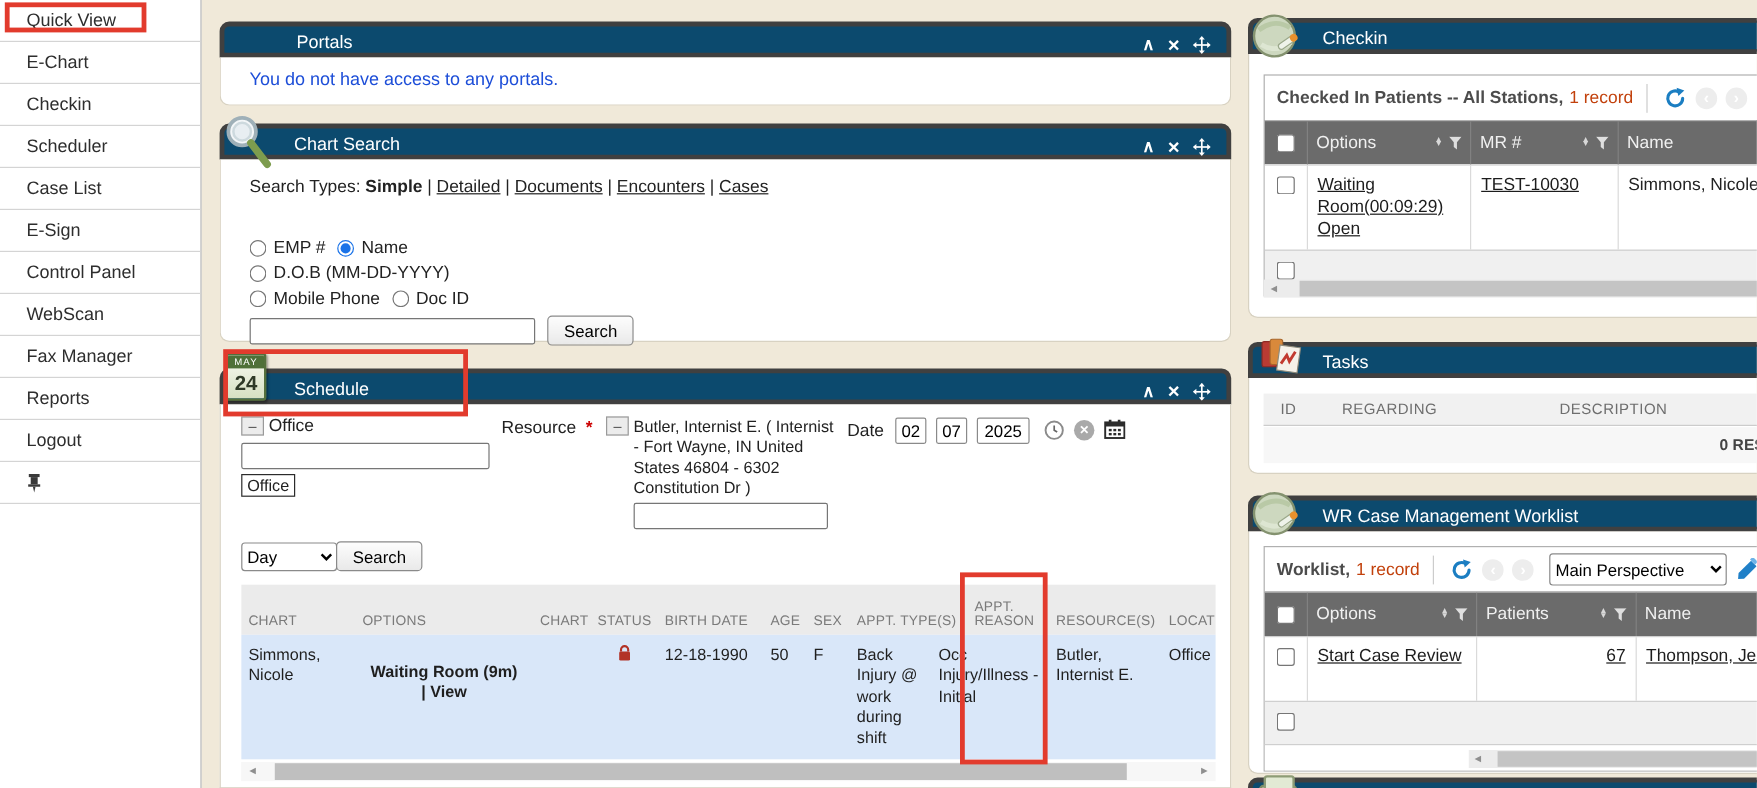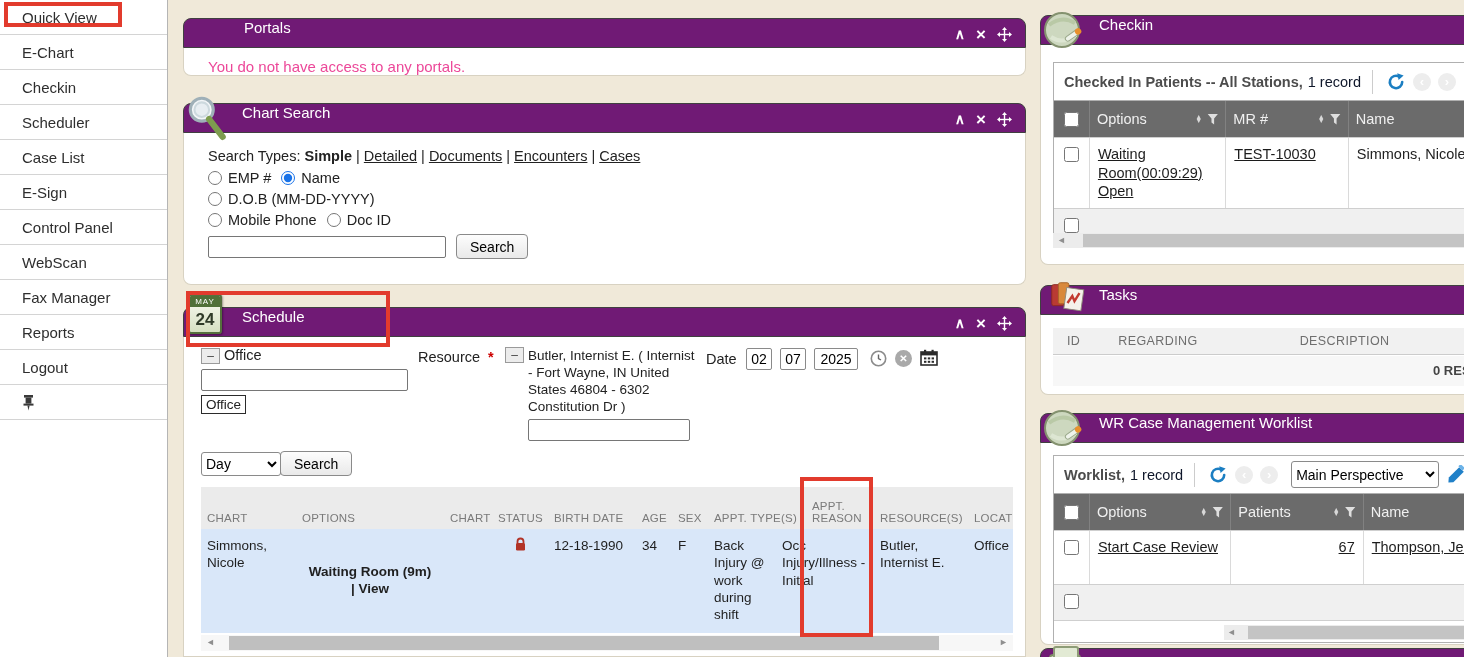--- a/index.html
+++ b/index.html
@@ -6,35 +6,35 @@
   html,body{width:1464px;height:657px;overflow:hidden}
   body{position:relative;background:#f0e9d9;font-family:"Liberation Sans",sans-serif;color:#222}
 
   
   .sidebar{position:absolute;left:0;top:0;width:168px;height:657px;background:#fff;border-right:1px solid #b5b5b5;z-index:5}
   .sb-item{height:35px;border-bottom:1px solid #d4d4d4;font-size:15px;color:#2e2e2e;display:flex;align-items:center;padding-left:22px;cursor:pointer}
   .sb-pin{height:35px;border-bottom:1px solid #d4d4d4;display:flex;align-items:center;padding-left:22px;cursor:pointer}
 
   
   .panel{position:absolute}
-  .p-head{position:relative;height:30px;background:#701a75;border:1px solid #404040;border-radius:8px 8px 0 0;display:flex;align-items:flex-start;color:#fff}
+  .p-head{position:relative;height:30px;background:#0c4a6e;border:4px solid #404040;border-radius:8px 8px 0 0;display:flex;align-items:flex-end;color:#fff}
   .p-title{font-size:15px;margin-left:58px;white-space:nowrap}
   .p-ctrl{position:absolute;right:13px;top:0;height:30px;display:flex;gap:11px;align-items:center}
   .p-ctrl .wicon{color:#fff;font-weight:bold;font-size:14px;line-height:1;cursor:pointer}
   .p-body{position:relative;background:#fff;border-radius:0 0 8px 8px;border:1px solid #d8d2c2;border-top:none}
   .ov-icon{position:absolute;z-index:6}
 
   
-  .portals-body{height:28px;padding:10px 24px;font-size:15px;color:#ec4899}
+  .portals-body{height:40px;padding:10px 24px;font-size:15px;color:#1d4ed8}
   .chart-body{height:152px;padding:15px 24px;font-size:14.5px}
   .ctype{cursor:pointer}
   .ctype:not(.last)::after{content:" | ";text-decoration:none;font-weight:400;color:#222}
   .ctype .t{text-decoration:underline}
   .ctype.active .t{text-decoration:none;font-weight:bold}
-  .radios{margin-top:3px;font-size:14.5px}
+  .radios{margin-top:32px;font-size:14.5px}
   .radrow{height:21px;display:flex;align-items:center;gap:4px}
   .radrow input{width:14px;height:14px;accent-color:#1a73e8;margin-right:2px}
   .u{}
   .srchrow{margin-top:4px;display:flex;align-items:center;gap:10px}
   .txtin{border:1px solid #767676;border-radius:2px;height:22px;font-size:14px;padding:0 4px;font-family:inherit}
   .btn{font-family:inherit;font-size:14px;padding:2px 13px;height:25px;border:1px solid #8a8a8a;border-radius:4px;background:linear-gradient(#fdfdfd,#e9e9e9);cursor:pointer}
 
   
   .sched-body{height:320px;overflow:hidden;border-radius:0}
   .minusbox{display:inline-flex;align-items:center;justify-content:center;width:19px;height:16px;border:1px solid #9a9a9a;background:#ececec;font-size:12px;color:#444;cursor:pointer}
@@ -43,31 +43,31 @@
   .datein{width:26px;height:22px;border:1px solid #8a8a8a;border-radius:2px;text-align:center;font-size:14px;font-family:inherit;padding:0}
   .datein.yr{width:44px}
   .clearcirc{display:inline-flex;width:17px;height:17px;border-radius:50%;background:#a9a9a9;color:#fff;font-size:10px;align-items:center;justify-content:center;font-weight:bold;cursor:pointer}
   .sel{font-family:inherit;font-size:14px;height:24px;border:1px solid #8a8a8a;border-radius:3px;background:#fff}
   .schtbl{position:absolute;left:17px;top:150px;width:812px;overflow:hidden}
   .schinner{width:840px}
   .shr{display:flex;background:#ebebeb}
   .sh{font-size:11.5px;color:#7a7a7a;display:flex;align-items:flex-end;padding:5px 6px;min-height:42px;letter-spacing:.2px}
   .sr{display:flex;background:#d9e7f9;min-height:104px}
   .sc{padding:8px 6px;font-size:13.5px;color:#1f1f1f;line-height:1.28}
-  .sc.opt{text-align:center;font-weight:bold;padding-top:34px}
+  .sc.opt{text-align:center;font-weight:bold;padding-top:22px}
   .sc.ctr{text-align:center}
   .schscroll{position:absolute;left:17px;top:298px;width:812px;height:16px;background:#f7f7f7;cursor:pointer}
   .schscroll .thumb{position:absolute;left:28px;top:1px;width:710px;height:14px;background:#bfbfbf}
   .scrarrow{position:absolute;top:2px;font-size:9px;color:#8f8f8f}
 
   
   .gridbox{position:absolute;left:12px;width:470px;border:1px solid #b0b0b0;background:#fff}
   .gtoolbar{height:37px;display:flex;align-items:center;padding:0 10px}
   .gt-title{font-size:14.5px;color:#4c4c4c;font-weight:bold;padding-right:11px;border-right:1px solid #ccc;height:24px;display:flex;align-items:center;gap:5px;white-space:nowrap}
-  .gt-title .cnt{font-weight:400;color:#0f172a}
+  .gt-title .cnt{font-weight:400;color:#c2410c}
   .gt-icons{display:flex;align-items:center;gap:7px;margin-left:13px}
   .circ{width:18px;height:18px;border-radius:50%;background:#ededed;color:#fff;display:flex;align-items:center;justify-content:center;font-size:13px;font-weight:bold;cursor:pointer}
   .ghead{display:flex;background:#6b6b6b;color:#f0f0f0;font-size:14.5px;border-top:1px solid #b0b0b0}
   .gh{display:flex;align-items:center;padding:0 7px;height:36px;border-left:1px solid #818181;cursor:pointer}
   .gh:first-child{border-left:none}
   .gh .lbl{margin-right:auto}
   .sortic{display:flex;flex-direction:column;line-height:.55;font-size:7px;color:#d8d8d8;margin:0 5px 0 6px}
   .funnel{width:11px;height:11px;background:#dfdfdf;clip-path:polygon(0 0,100% 0,62% 46%,62% 100%,38% 82%,38% 46%)}
   .grow{display:flex;border-top:1px solid #cfcfcf;background:#fff}
   .grow.alt{background:#f0f0f0}
@@ -302,21 +302,21 @@
             <span style="display:block">| View</span>
           </div>
           <div class="sc" style="width:48px"></div>
           <div class="sc ctr" style="width:56px">
             <svg width="13" height="15" viewBox="0 0 13 15">
                 <path d="M3.5 6V4.5a3 3 0 0 1 6 0V6" fill="none" stroke="#b23327" stroke-width="1.8"></path>
                 <rect x="2" y="6" width="9" height="7.5" rx="1.2" fill="#b23327"></rect>
               </svg>
           </div>
           <div class="sc" style="width:88px">12-18-1990</div>
-          <div class="sc" style="width:36px">34</div>
+          <div class="sc" style="width:36px">50</div>
           <div class="sc" style="width:36px">F</div>
           <div class="sc" style="width:68px">Back Injury @ work during shift</div>
           <div class="sc" style="width:98px">Occ Injury/Illness - Initial</div>
           <div class="sc" style="width:94px">Butler, Internist E.</div>
           <div class="sc" style="width:70px">Office</div>
         </div>
       </div>
     </div>
     <div class="schscroll">
       <span class="scrarrow" style="left:5px">◄</span>

